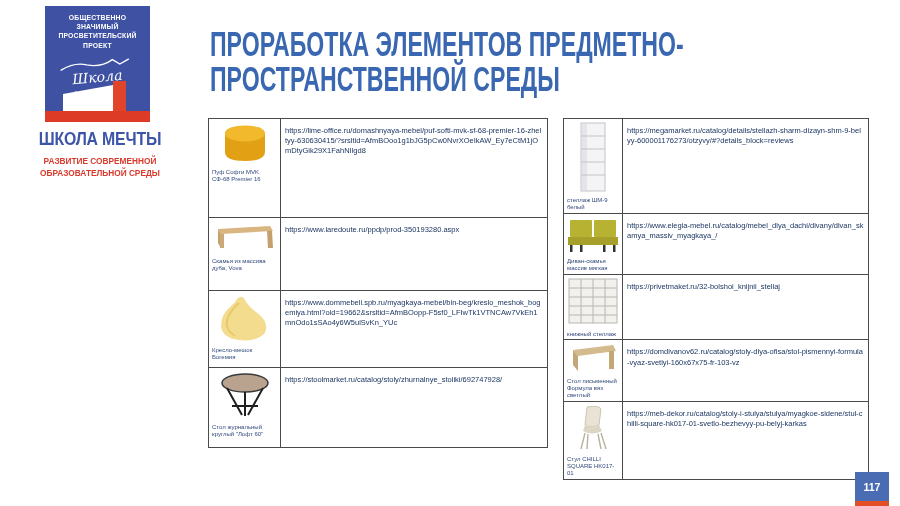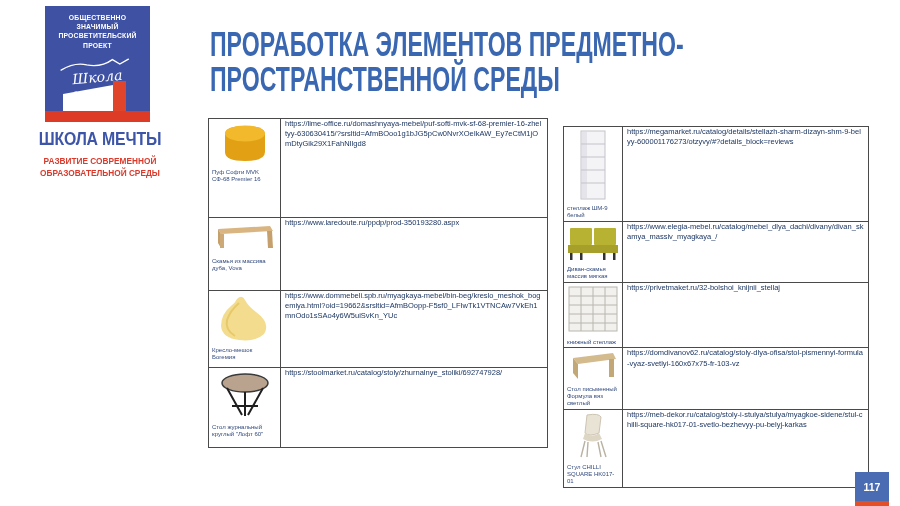--- a/index.html
+++ b/index.html
@@ -25,25 +25,25 @@
 
   
   .title{position:absolute;left:210px;top:27px;width:1030px;color:#3a67b1;font-weight:bold;
          font-size:35px;line-height:.99;transform:scaleX(.66);transform-origin:left top;
          text-transform:uppercase;}
 
   
   table.tbl{position:absolute;border-collapse:collapse;table-layout:fixed;background:#fff;}
   .tbl td{border:1px solid #4a4a4a;vertical-align:top;overflow:hidden;}
   .tbl-left{left:208px;top:118px;width:339px;}
-  .tbl-right{left:563px;top:126px;width:305px;}
+  .tbl-right{left:563px;top:118px;width:305px;}
   .img-cell{padding:3px 2px 2px;}
   .img-wrap{text-align:center;}
   .caption{font-size:6px;color:#31497d;line-height:1.15;padding:1px 1px 0;}
-  .url-cell{padding:0 4px;font-size:7.5px;line-height:1.35;color:#1d3763;word-break:break-all;}
+  .url-cell{padding:7px 4px;font-size:7.5px;line-height:1.35;color:#1d3763;word-break:break-all;}
 
   
   .page-badge{position:absolute;left:855px;top:472px;width:34px;height:38px;}
   .badge-blue{height:29px;background:#4a6cb3;color:#fff;font-weight:bold;font-size:10.5px;
               display:flex;align-items:center;justify-content:center;}
   .badge-orange{height:9px;background:#e34f26;}
 </style>
 </head>
 <body>
 

